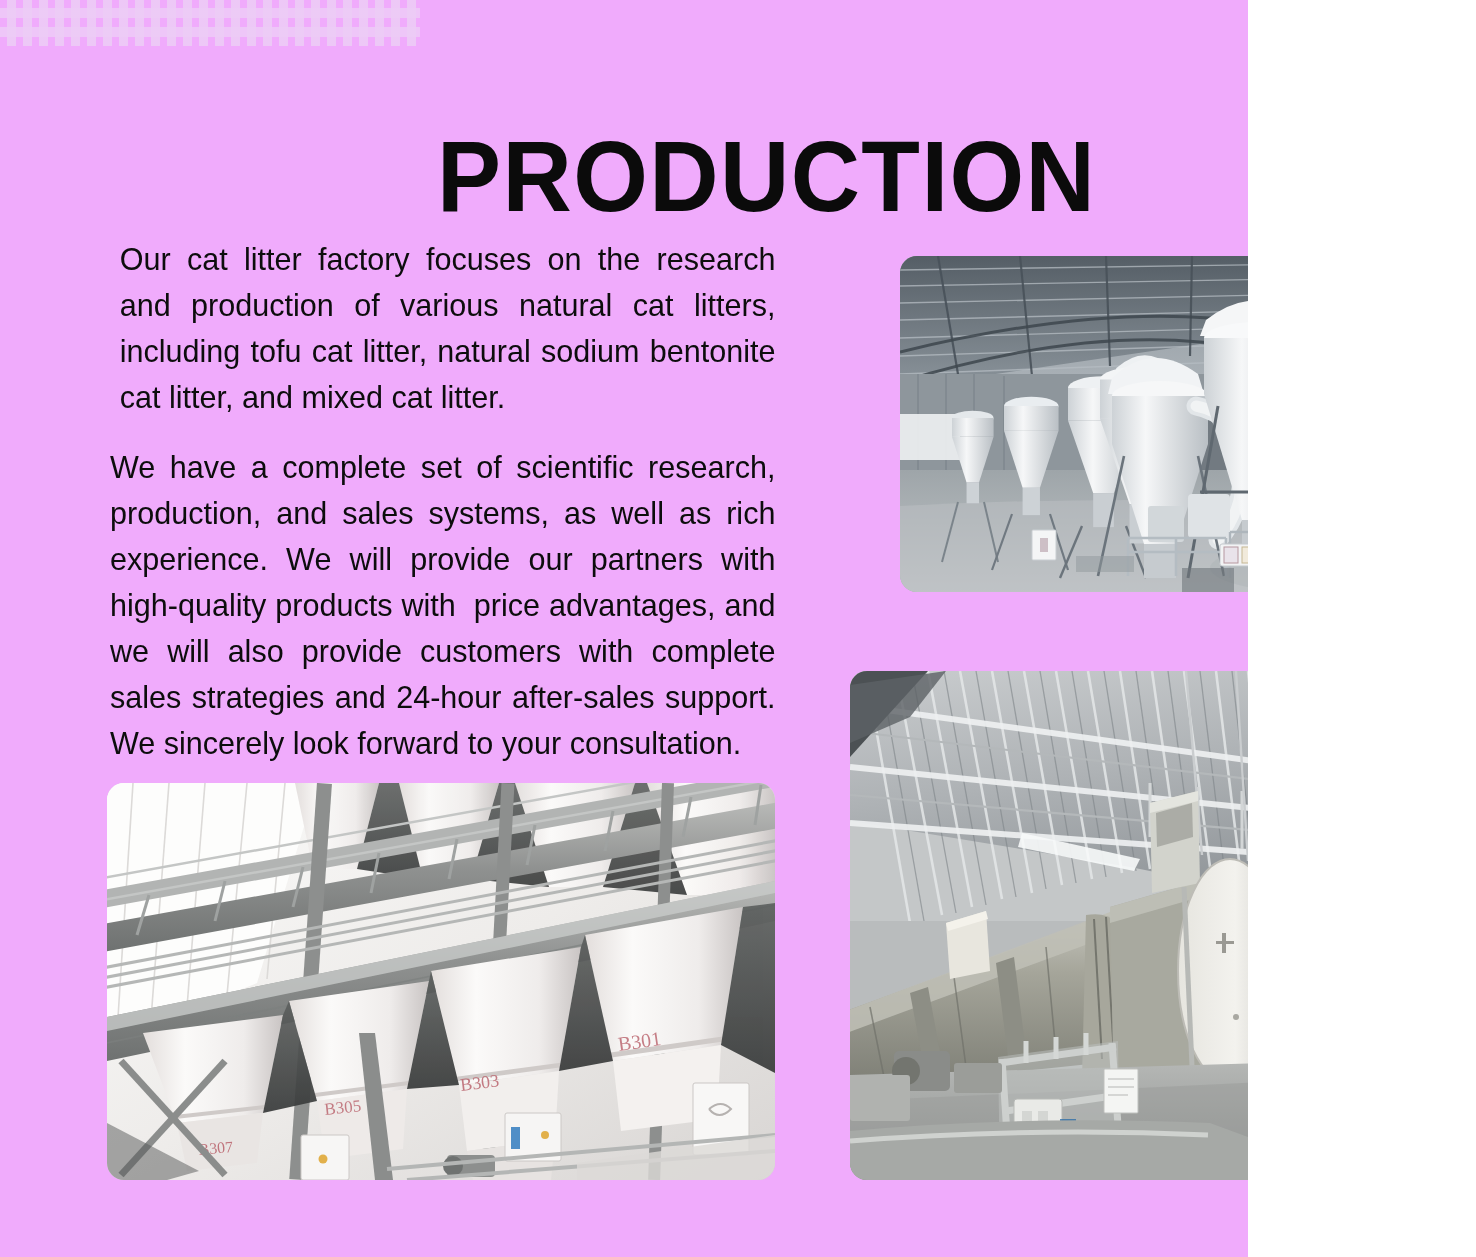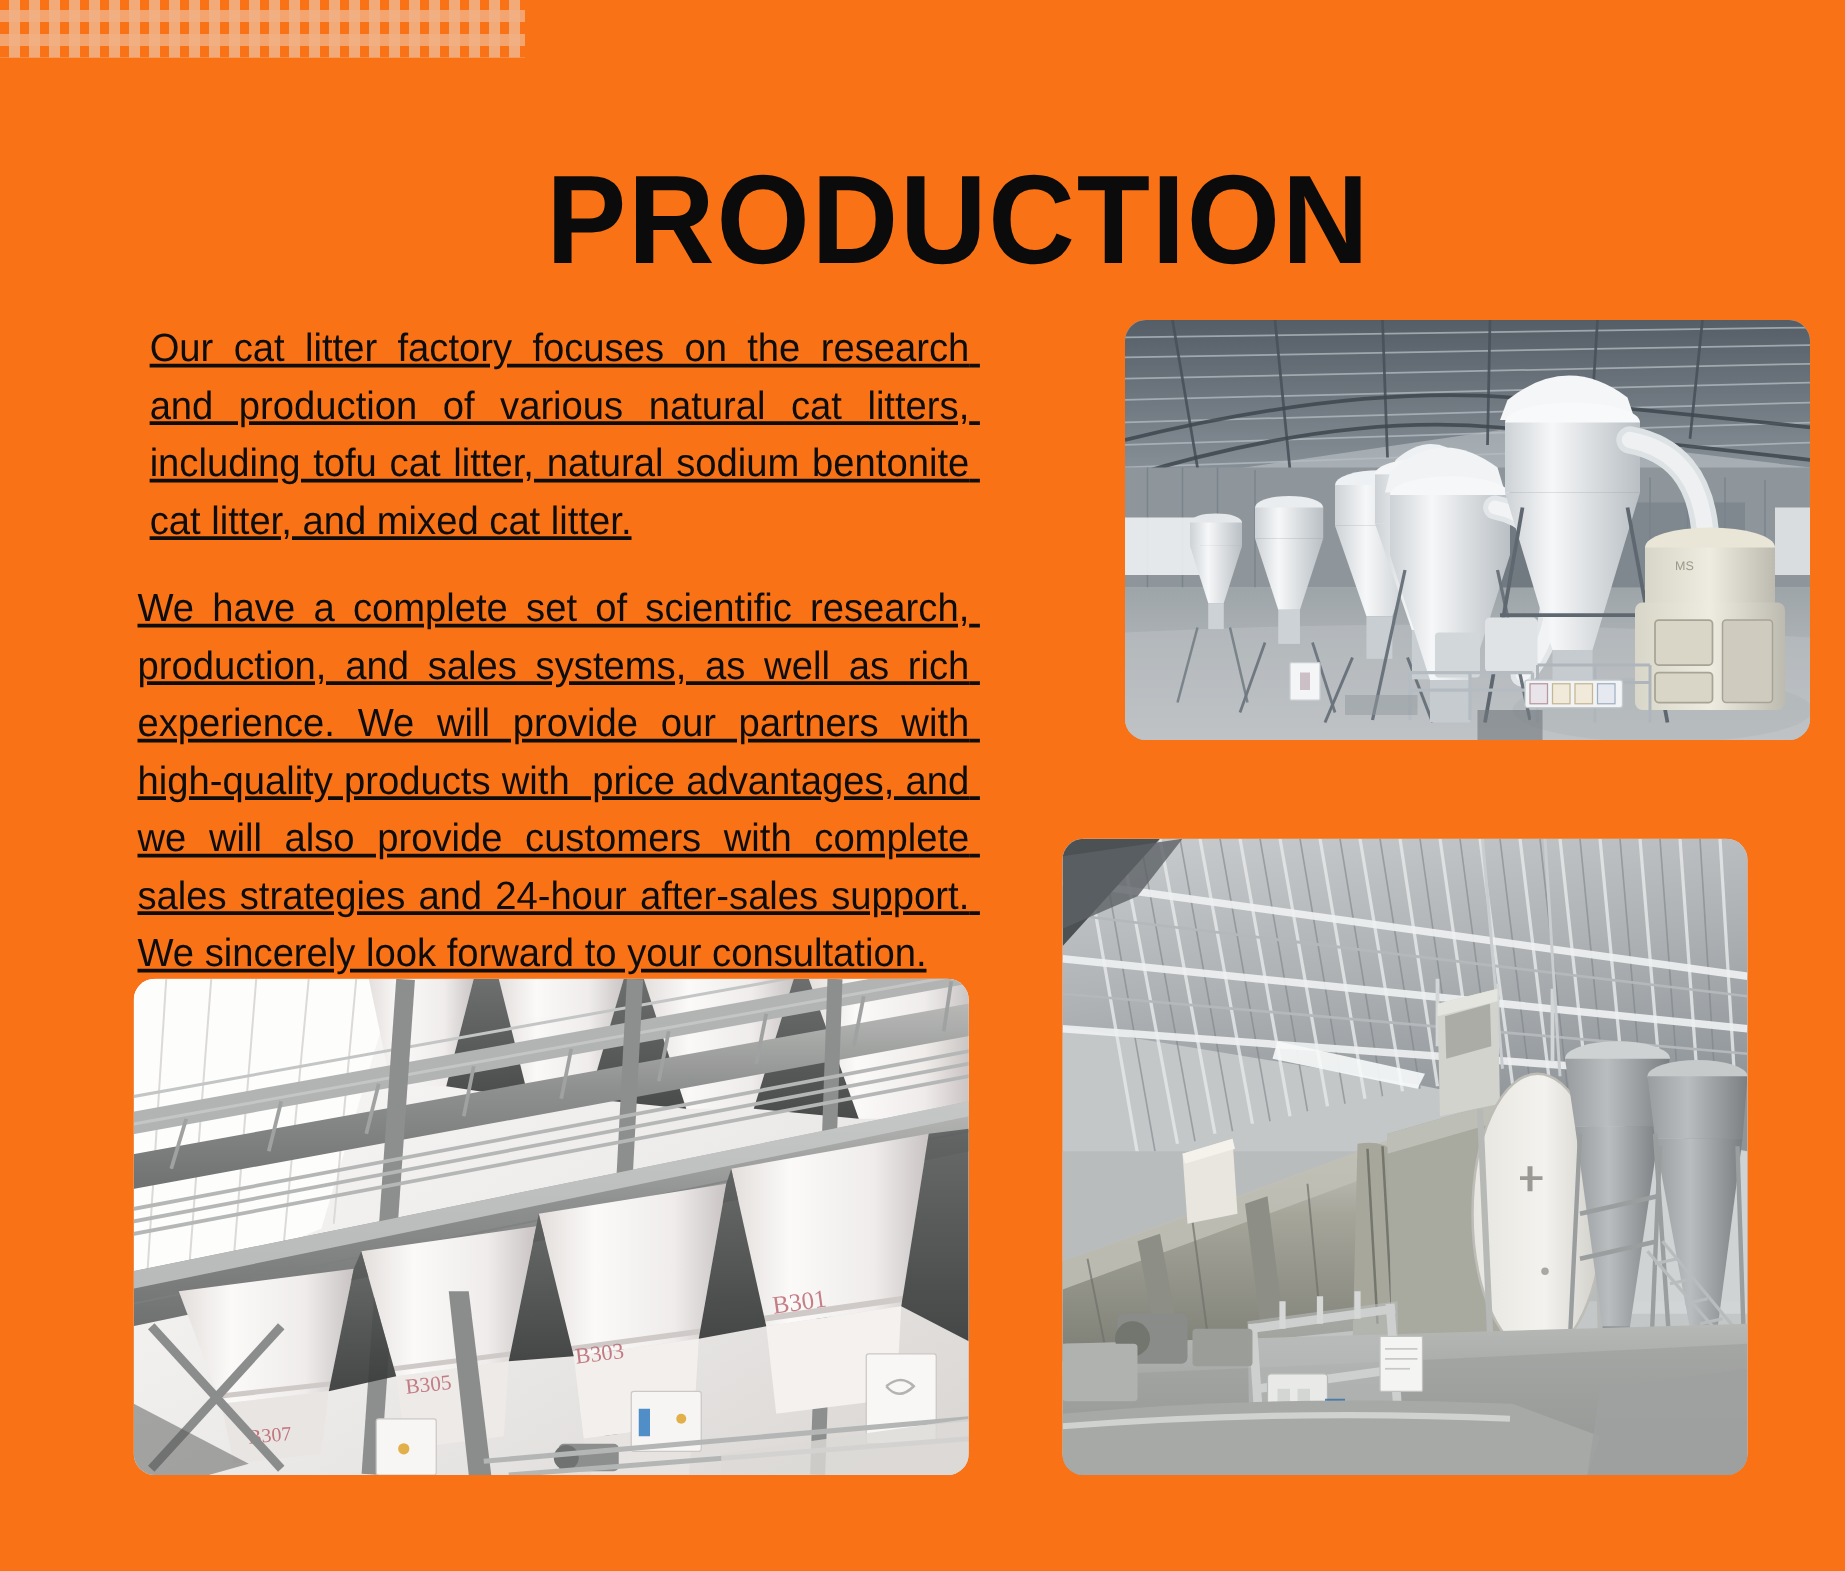--- a/index.html
+++ b/index.html
@@ -4,21 +4,21 @@
 <title>Production</title>
 <style>
   html,body{margin:0;padding:0;}
   body{
     width:1476px;height:1257px;
     background:#ffffff;
     font-family:"Liberation Sans", sans-serif;
     overflow:hidden;
     position:relative;
   }
-  .page{position:relative;width:1476px;height:1257px;background:#f97316;overflow:hidden;}
+  .page{position:relative;width:1248px;height:1257px;background:#f0abfc;overflow:hidden;}
 
   
   .watermark{
     position:absolute;left:0;top:0;width:420px;height:46px;
     opacity:.5;pointer-events:none;
     background:
       repeating-linear-gradient(90deg, rgba(240,242,245,0) 0 7px, rgba(233,236,240,.9) 7px 16px),
       repeating-linear-gradient(0deg, rgba(240,242,245,0) 0 9px, rgba(236,239,243,.8) 9px 19px);
   }
 
@@ -31,23 +31,22 @@
     line-height:1.0;
     letter-spacing:1.5px;
     color:#0b0b0b;
     transform:scaleX(.95);
     transform-origin:left top;
     white-space:nowrap;
   }
 
   
   .textcol{
-    position:absolute;left:110px;top:255px;width:684px;
+    position:absolute;left:110px;top:236px;width:684px;
     color:#0d0d0d;
-    text-decoration:underline;
   }
   .para{
     font-family:"Liberation Sans Narrow","Liberation Sans",sans-serif;
     font-size:31.5px;
     line-height:46px;
     font-weight:500;
     text-align:justify;
     text-justify:inter-word;
     margin:0;
     white-space:pre-wrap;

